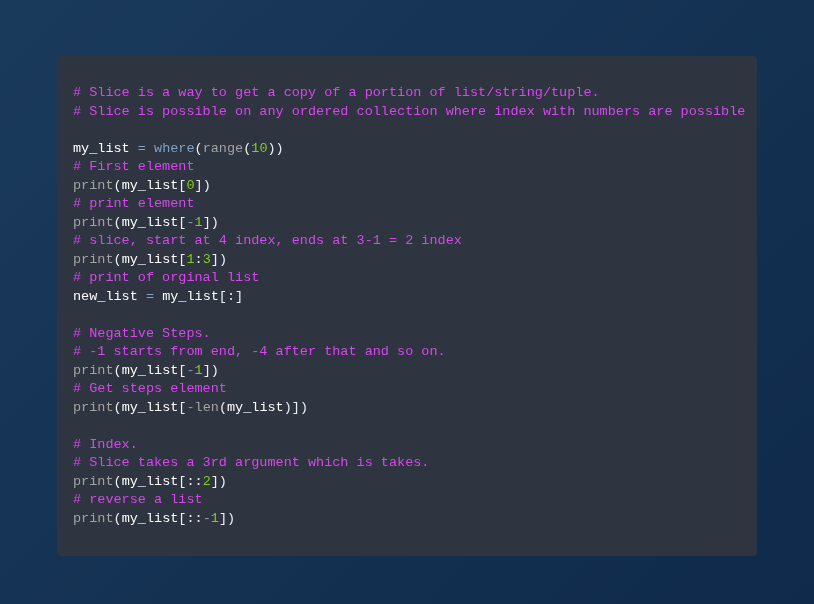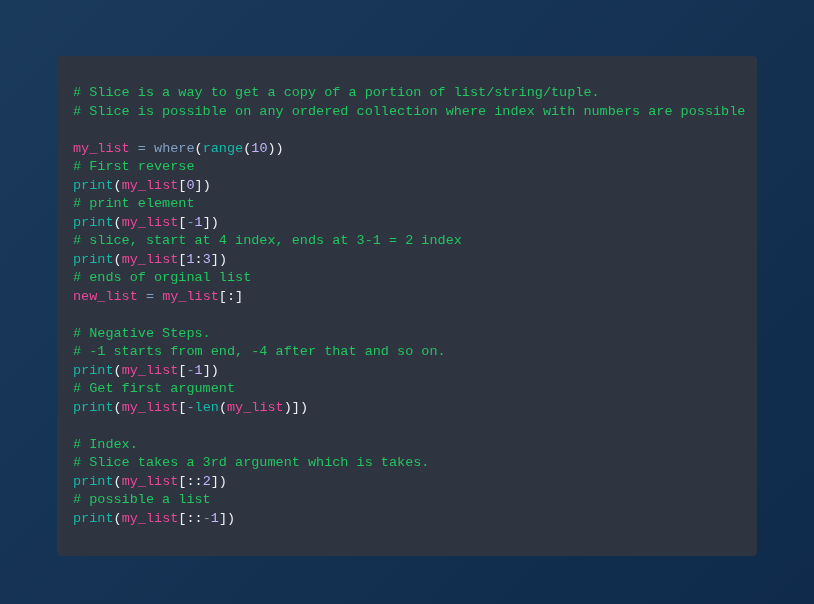--- a/index.html
+++ b/index.html
@@ -21,49 +21,49 @@
     margin: 56px 0;
   }
   pre {
     margin: 0;
     font-size: 13.5px;
     line-height: 18.5px;
     color: #d8dee9;
     white-space: pre;
     font-family: inherit;
   }
-  .tok-comment { color: #22c55e; }
+  .tok-comment { color: #d946ef; }
   .tok-operator { color: #81a1c1; }
   .tok-builtin { color: #81a1c1; }
-  .tok-func { color: #14b8a6; }
-  .tok-number { color: #c4b5fd; }
+  .tok-func { color: #a3a3a3; }
+  .tok-number { color: #84cc16; }
   .tok-punct { color: #eceff4; }
-  .tok-ident { color: #ec4899; }
+  .tok-ident { color: #ffffff; }
 </style>
 </head>
 <body>
 
 <div class="code-block">
   <pre id="code-pre"><span class="tok-comment"># Slice is a way to get a copy of a portion of list/string/tuple.</span>
 <span class="tok-comment"># Slice is possible on any ordered collection where index with numbers are possible</span>
 
 <span class="tok-ident">my_list </span><span class="tok-operator">=</span><span class="tok-ident"> </span><span class="tok-builtin">where</span><span class="tok-punct">(</span><span class="tok-func">range</span><span class="tok-punct">(</span><span class="tok-number">10</span><span class="tok-punct">))</span>
-<span class="tok-comment"># First reverse</span>
+<span class="tok-comment"># First element</span>
 <span class="tok-func">print</span><span class="tok-punct">(</span><span class="tok-ident">my_list</span><span class="tok-punct">[</span><span class="tok-number">0</span><span class="tok-punct">])</span>
 <span class="tok-comment"># print element</span>
 <span class="tok-func">print</span><span class="tok-punct">(</span><span class="tok-ident">my_list</span><span class="tok-punct">[</span><span class="tok-operator">-</span><span class="tok-number">1</span><span class="tok-punct">])</span>
 <span class="tok-comment"># slice, start at 4 index, ends at 3-1 = 2 index</span>
 <span class="tok-func">print</span><span class="tok-punct">(</span><span class="tok-ident">my_list</span><span class="tok-punct">[</span><span class="tok-number">1</span><span class="tok-punct">:</span><span class="tok-number">3</span><span class="tok-punct">])</span>
-<span class="tok-comment"># ends of orginal list</span>
+<span class="tok-comment"># print of orginal list</span>
 <span class="tok-ident">new_list </span><span class="tok-operator">=</span><span class="tok-ident"> my_list</span><span class="tok-punct">[:]</span>
 
 <span class="tok-comment"># Negative Steps.</span>
 <span class="tok-comment"># -1 starts from end, -4 after that and so on.</span>
 <span class="tok-func">print</span><span class="tok-punct">(</span><span class="tok-ident">my_list</span><span class="tok-punct">[</span><span class="tok-operator">-</span><span class="tok-number">1</span><span class="tok-punct">])</span>
-<span class="tok-comment"># Get first argument</span>
+<span class="tok-comment"># Get steps element</span>
 <span class="tok-func">print</span><span class="tok-punct">(</span><span class="tok-ident">my_list</span><span class="tok-punct">[</span><span class="tok-operator">-</span><span class="tok-func">len</span><span class="tok-punct">(</span><span class="tok-ident">my_list</span><span class="tok-punct">)])</span>
 
 <span class="tok-comment"># Index.</span>
 <span class="tok-comment"># Slice takes a 3rd argument which is takes.</span>
 <span class="tok-func">print</span><span class="tok-punct">(</span><span class="tok-ident">my_list</span><span class="tok-punct">[::</span><span class="tok-number">2</span><span class="tok-punct">])</span>
-<span class="tok-comment"># possible a list</span>
+<span class="tok-comment"># reverse a list</span>
 <span class="tok-func">print</span><span class="tok-punct">(</span><span class="tok-ident">my_list</span><span class="tok-punct">[::</span><span class="tok-operator">-</span><span class="tok-number">1</span><span class="tok-punct">])</span></pre>
 </div>
 
 </body></html>

